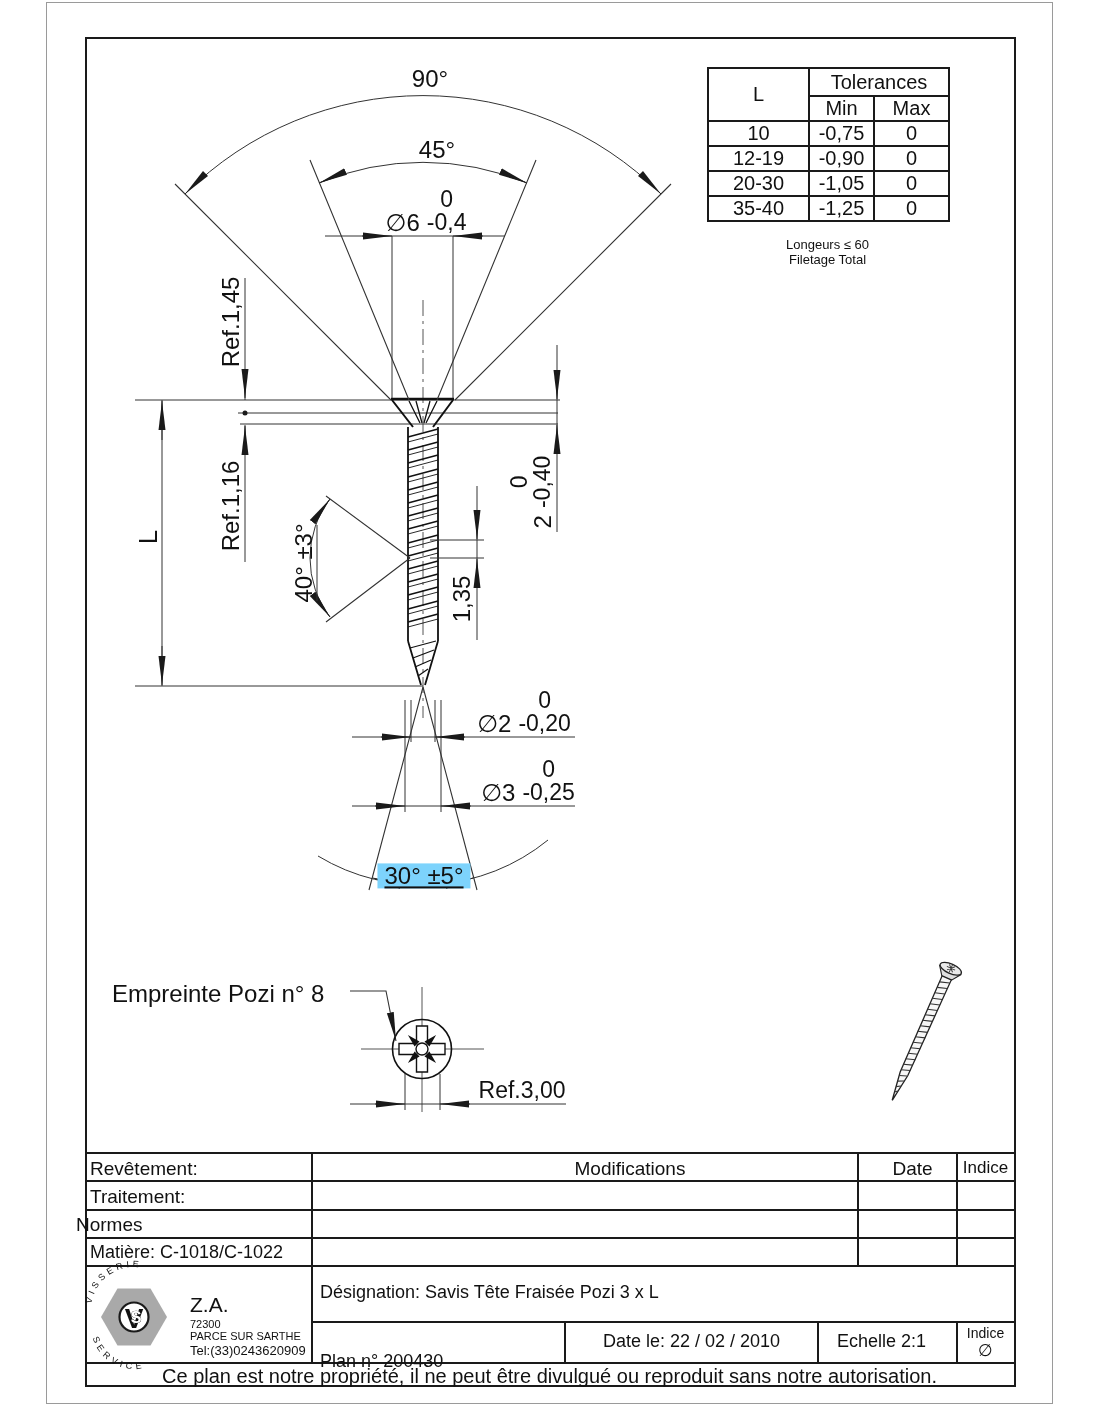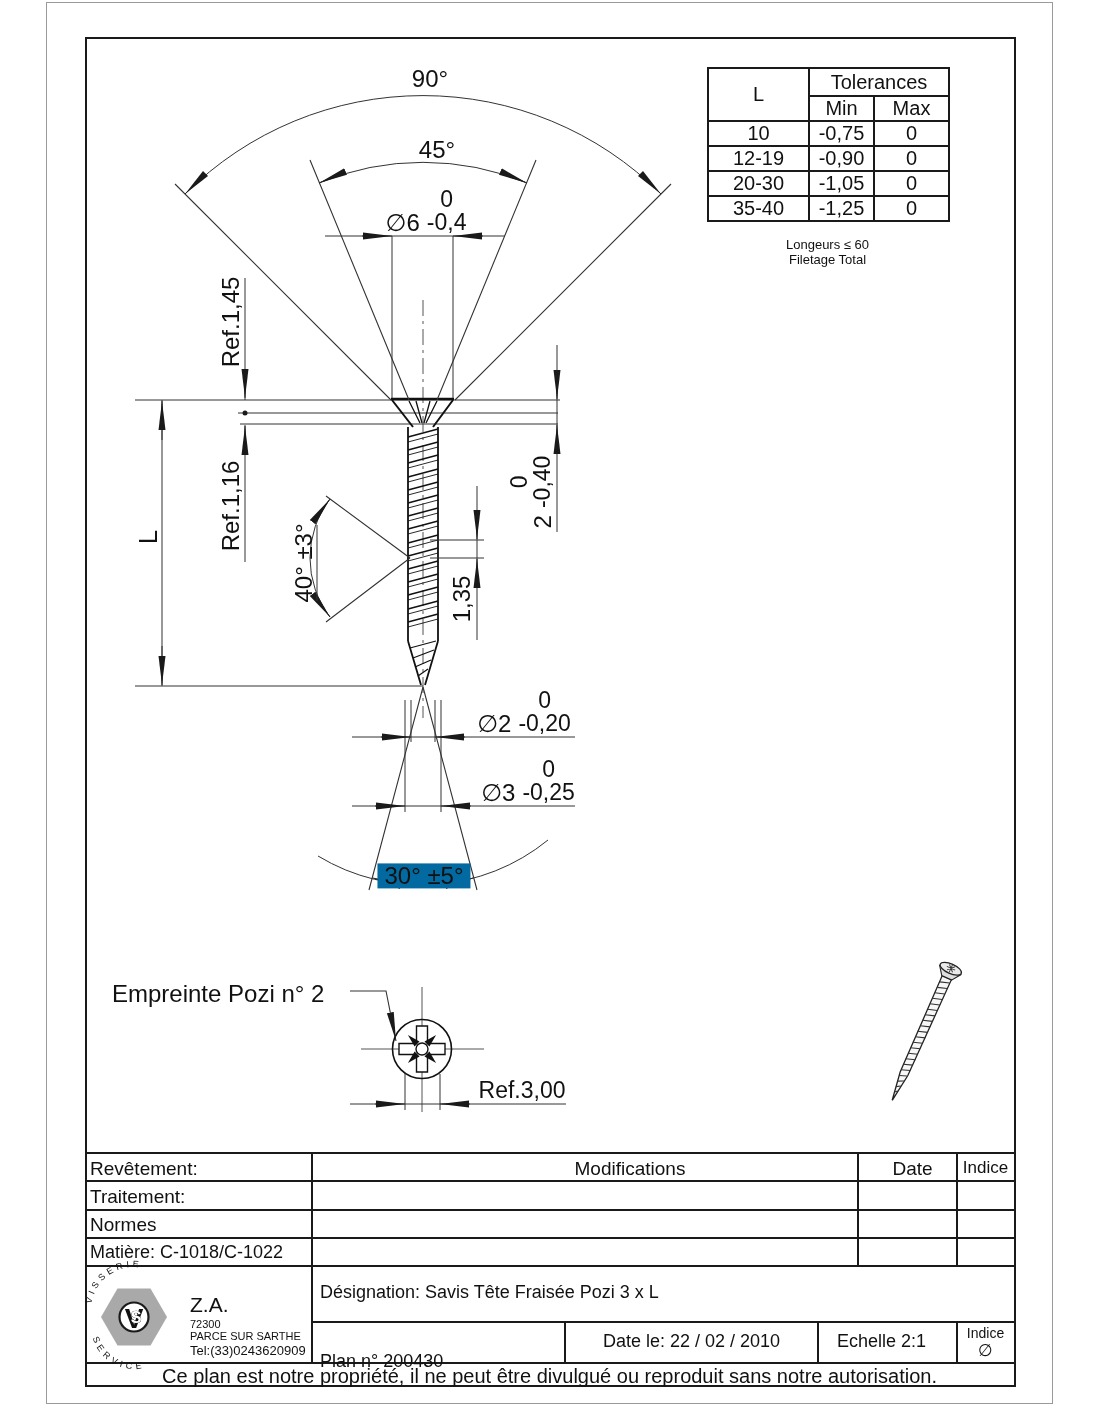--- a/index.html
+++ b/index.html
@@ -9,21 +9,21 @@
   }
   .abs{position:absolute;}
   #page-edge{left:46px;top:2px;width:1005px;height:1400px;border:1px solid #9a9a9a;}
   #frame{left:85px;top:37px;width:927px;height:1346px;border:2px solid #1a1a1a;}
   svg.art{left:0;top:0;width:1100px;height:1422px;pointer-events:none;}
   
   .dim{position:absolute;font-size:24px;color:#111;white-space:nowrap;
        transform:translate(-50%,-50%);line-height:1.05;}
   .dim.noctr{transform:none;}
   .dim.rot{transform:translate(-50%,-50%) rotate(-90deg);}
-  .dim.bg{background:#0369a1;padding:0 7px;}
+  .dim.bg{background:#7dd3fc;padding:0 7px;text-decoration:underline;}
   .tolpair{display:flex;align-items:flex-end;gap:7px;}
   .tolpair .pre{font-size:24px;}
   .tpcol{display:flex;flex-direction:column;align-items:center;line-height:1.02;font-size:23px;}
   
   #tol-table{left:707px;top:67px;}
   #tol-table table{border-collapse:collapse;table-layout:fixed;}
   #tol-table td,#tol-table th{border:2px solid #1a1a1a;text-align:center;
       font-weight:normal;font-size:20px;padding:0;vertical-align:middle;}
   .cL{width:99px;} .cMin{width:63px;} .cMax{width:73px;}
   .rH1{height:28px;} .rH2{height:23px;} .rD{height:24px;}
@@ -259,26 +259,26 @@
     <span class="pre">∅3</span>
     <span class="tpcol">
       <span>0</span>
       <span>-0,25</span>
     </span>
   </span>
 </div>
 
 <div class="dim bg" style="left:424px;top:876px;">30° ±5°</div>
 
-<div class="dim noctr" style="left:112px;top:981px;">Empreinte Pozi n° 2</div>
+<div class="dim noctr" style="left:112px;top:981px;">Empreinte Pozi n° 8</div>
 <div class="dim" style="left:522px;top:1090px;font-size:23px;text-align:center;">Ref.3,00</div>
 
 <div class="tb" style="left:90px;top:1158px;">Revêtement:</div>
 <div class="tb" style="left:90px;top:1186px;">Traitement:</div>
-<div class="tb" style="left:90px;top:1214px;">Normes</div>
+<div class="tb" style="left:76px;top:1214px;">Normes</div>
 <div class="tb" style="left:90px;top:1242px;font-size:18px;">Matière: C-1018/C-1022</div>
 
 <div class="tb ctr" style="left:312px;top:1158px;width:546px;transform:translateX(45px);">Modifications</div>
 <div class="tb ctr" style="left:858px;top:1158px;width:109px;">Date</div>
 <div class="tb ctr" style="left:957px;top:1158px;width:57px;font-size:17px;">Indice</div>
 
 <div class="tb big" style="left:320px;top:1282px;">Désignation: Savis Tête Fraisée Pozi 3 x L</div>
 <div class="tb big" style="left:320px;top:1331px;margin-top:20px;">Plan n° 200430</div>
 <div class="tb big ctr" style="left:565px;top:1331px;width:253px;">Date le: 22 / 02 / 2010</div>
 <div class="tb big ctr" style="left:818px;top:1331px;width:127px;">Echelle 2:1</div>

